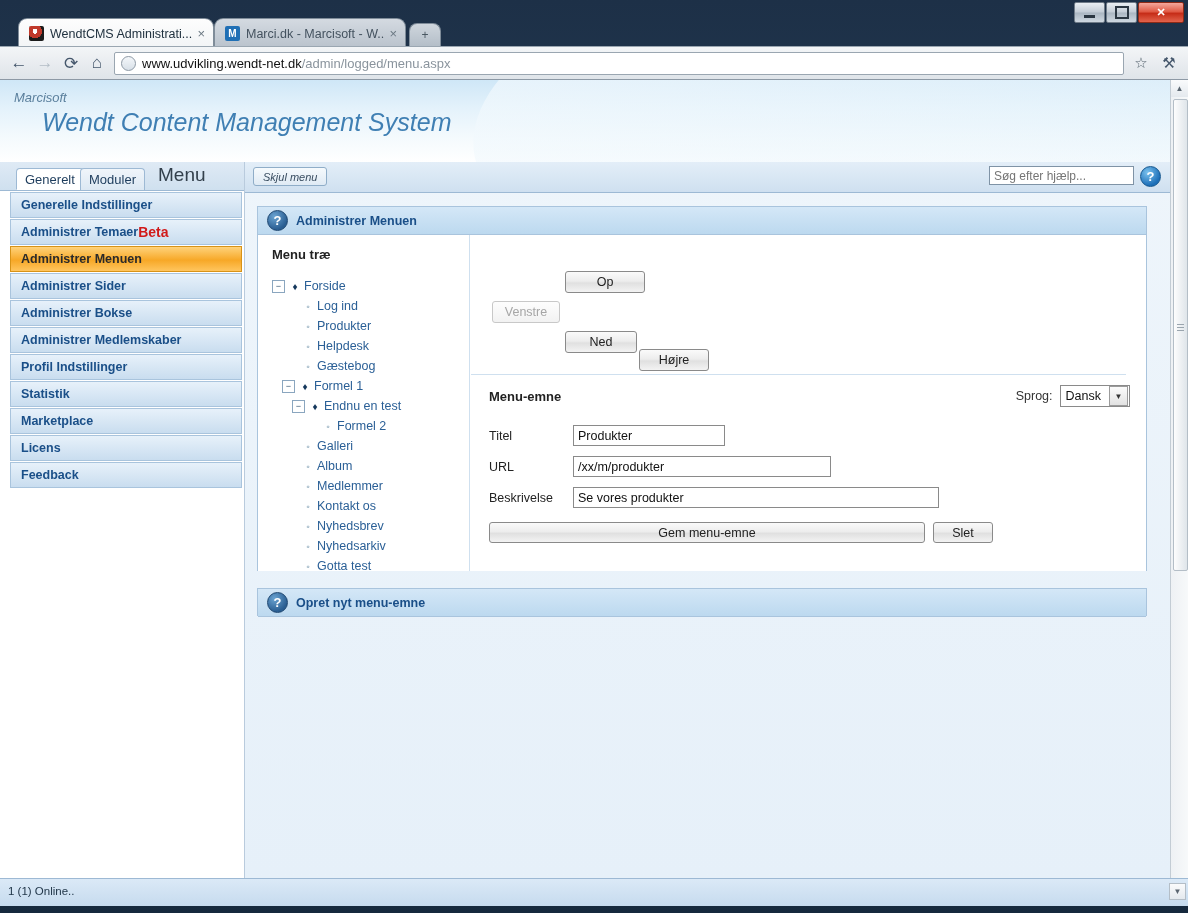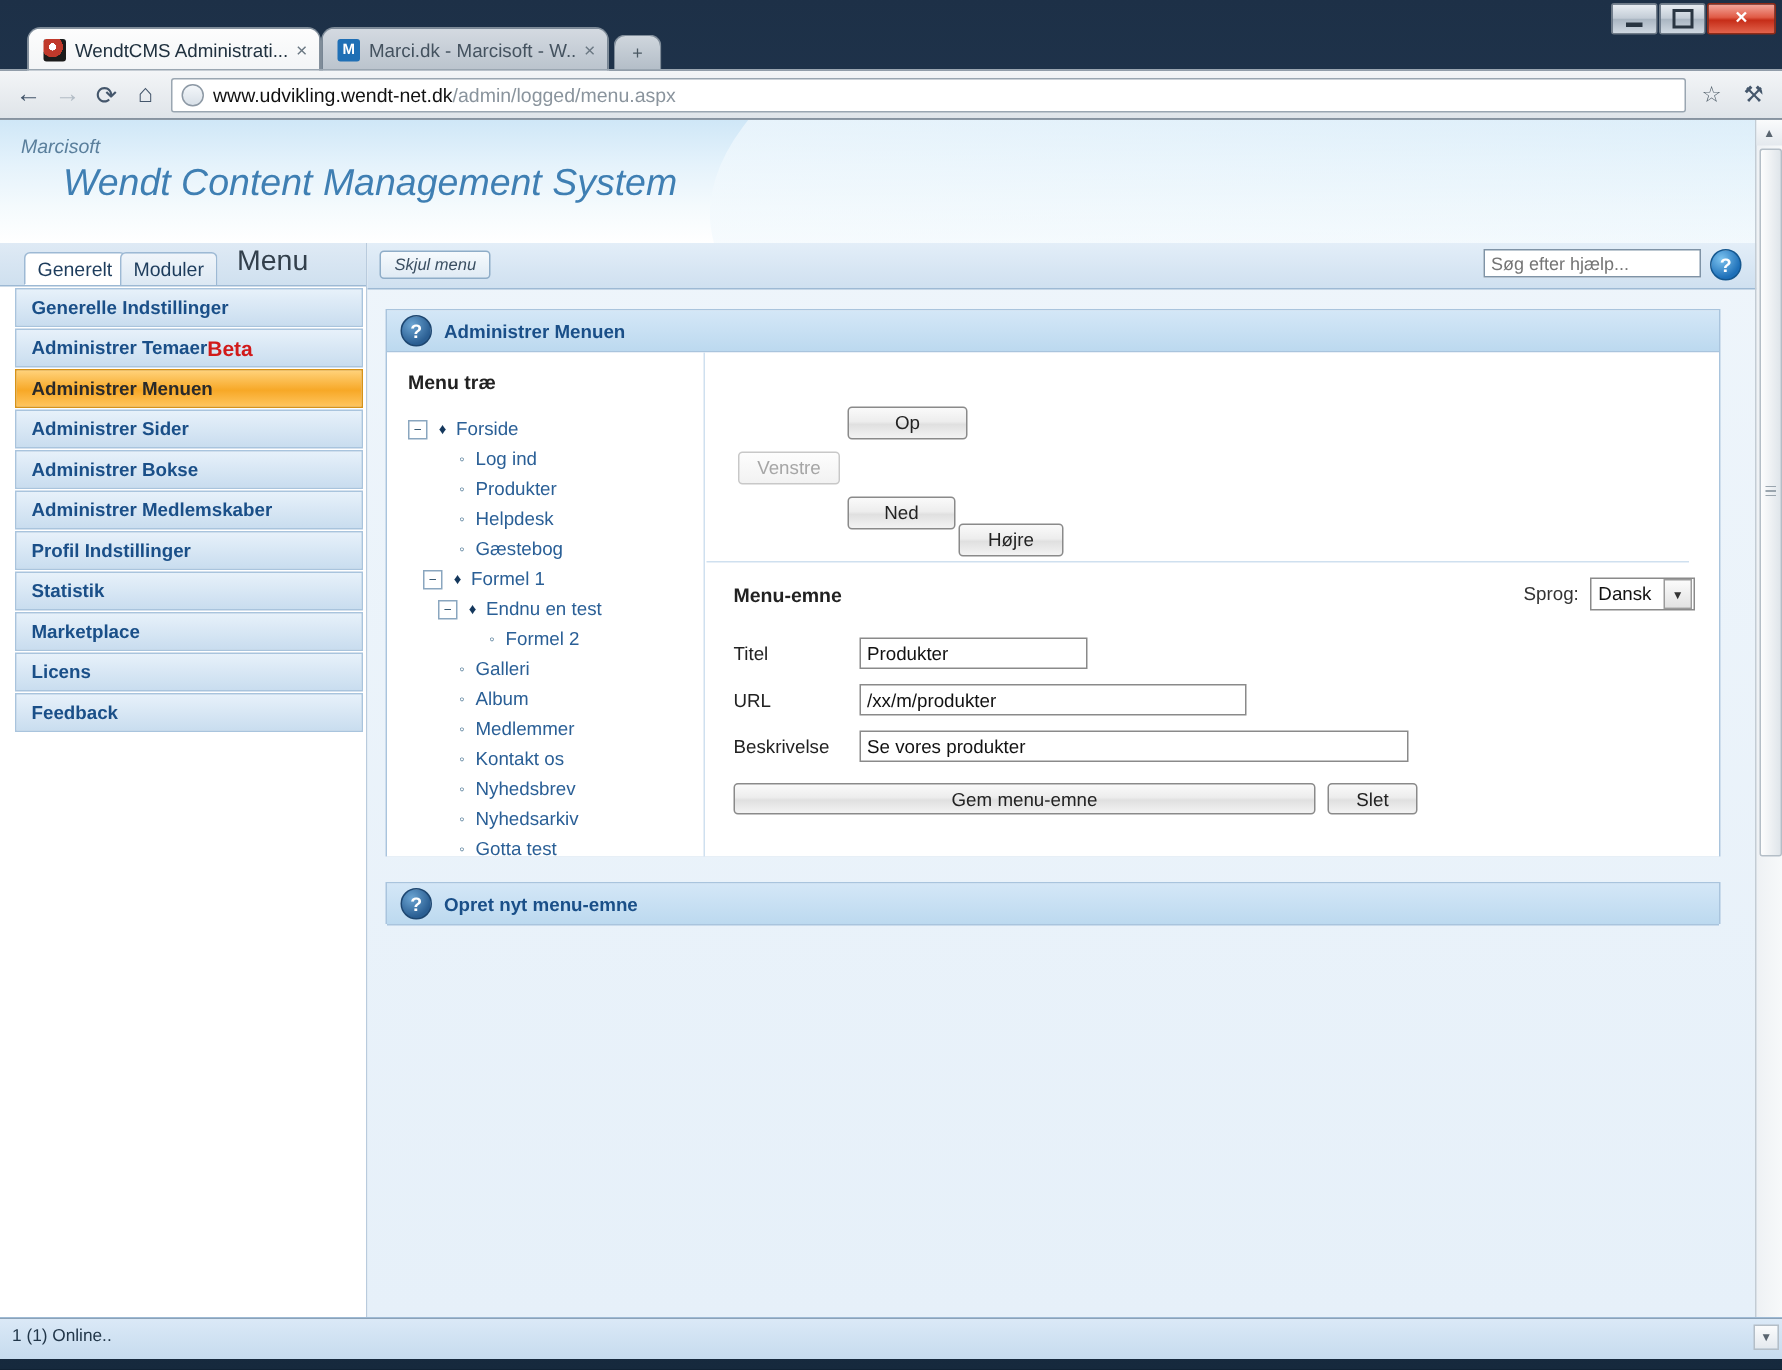--- a/index.html
+++ b/index.html
@@ -209,21 +209,21 @@
   .frow{display:flex;align-items:center;margin-bottom:10px;}
   .flabel{width:84px;font-size:12.5px;color:#222;flex:0 0 auto;}
   .finput{
     height:21px;box-sizing:border-box;border:1px solid #8a8a8a;background:#fff;
     font-size:12.5px;color:#111;padding:0 4px;font-family:"Liberation Sans",sans-serif;
   }
   #in-titel{width:152px;}
   #in-url{width:258px;}
   #in-besk{width:366px;}
   .savebar{display:flex;gap:8px;margin-top:14px;}
-  #btn-gem{width:388px;height:21px;}
+  #btn-gem{width:436px;height:21px;}
   #btn-slet{width:60px;height:21px;}
 
   
   .statusbar{
     position:absolute;left:0;top:878px;width:1188px;height:27px;
     background:linear-gradient(180deg,#dbe9f7 0%,#c6dbee 100%);
     border-top:1px solid #9db9d4;
   }
   .status-text{position:absolute;left:8px;top:6px;font-size:11.5px;color:#22374a;}
   .statusbtns{position:absolute;right:26px;top:3px;display:flex;gap:5px;}

